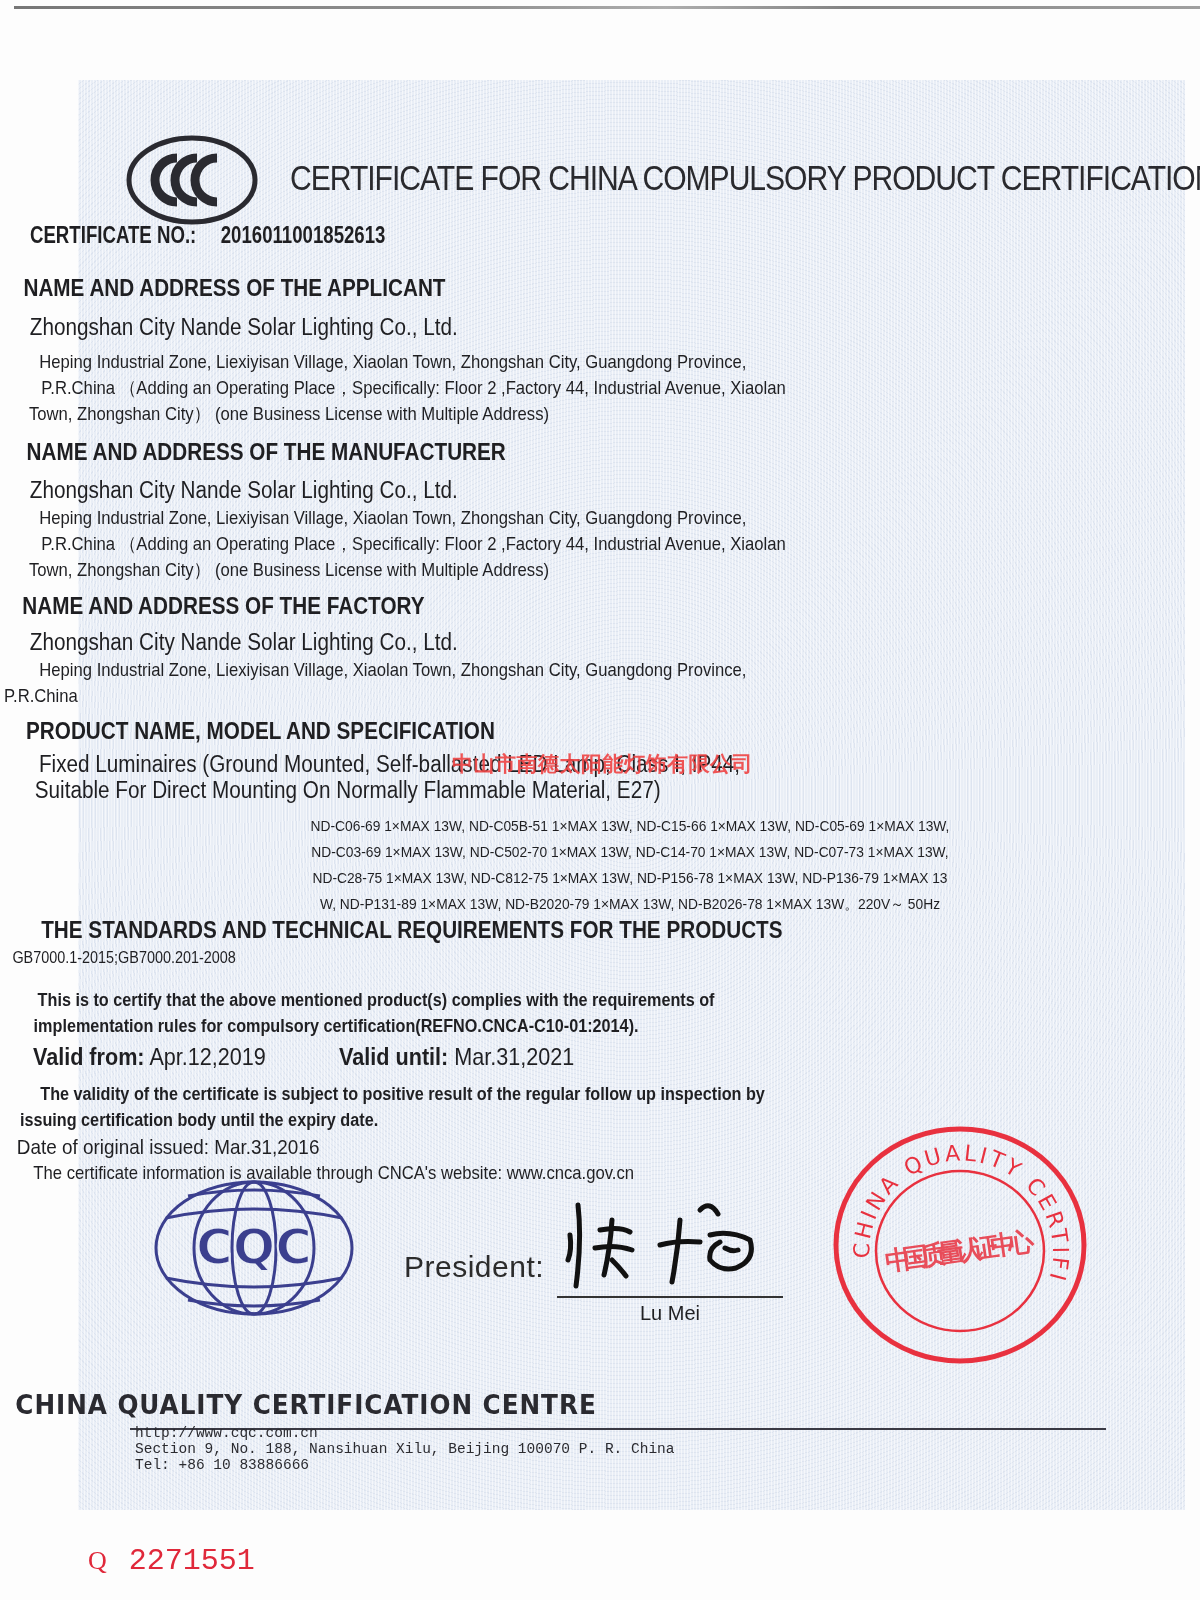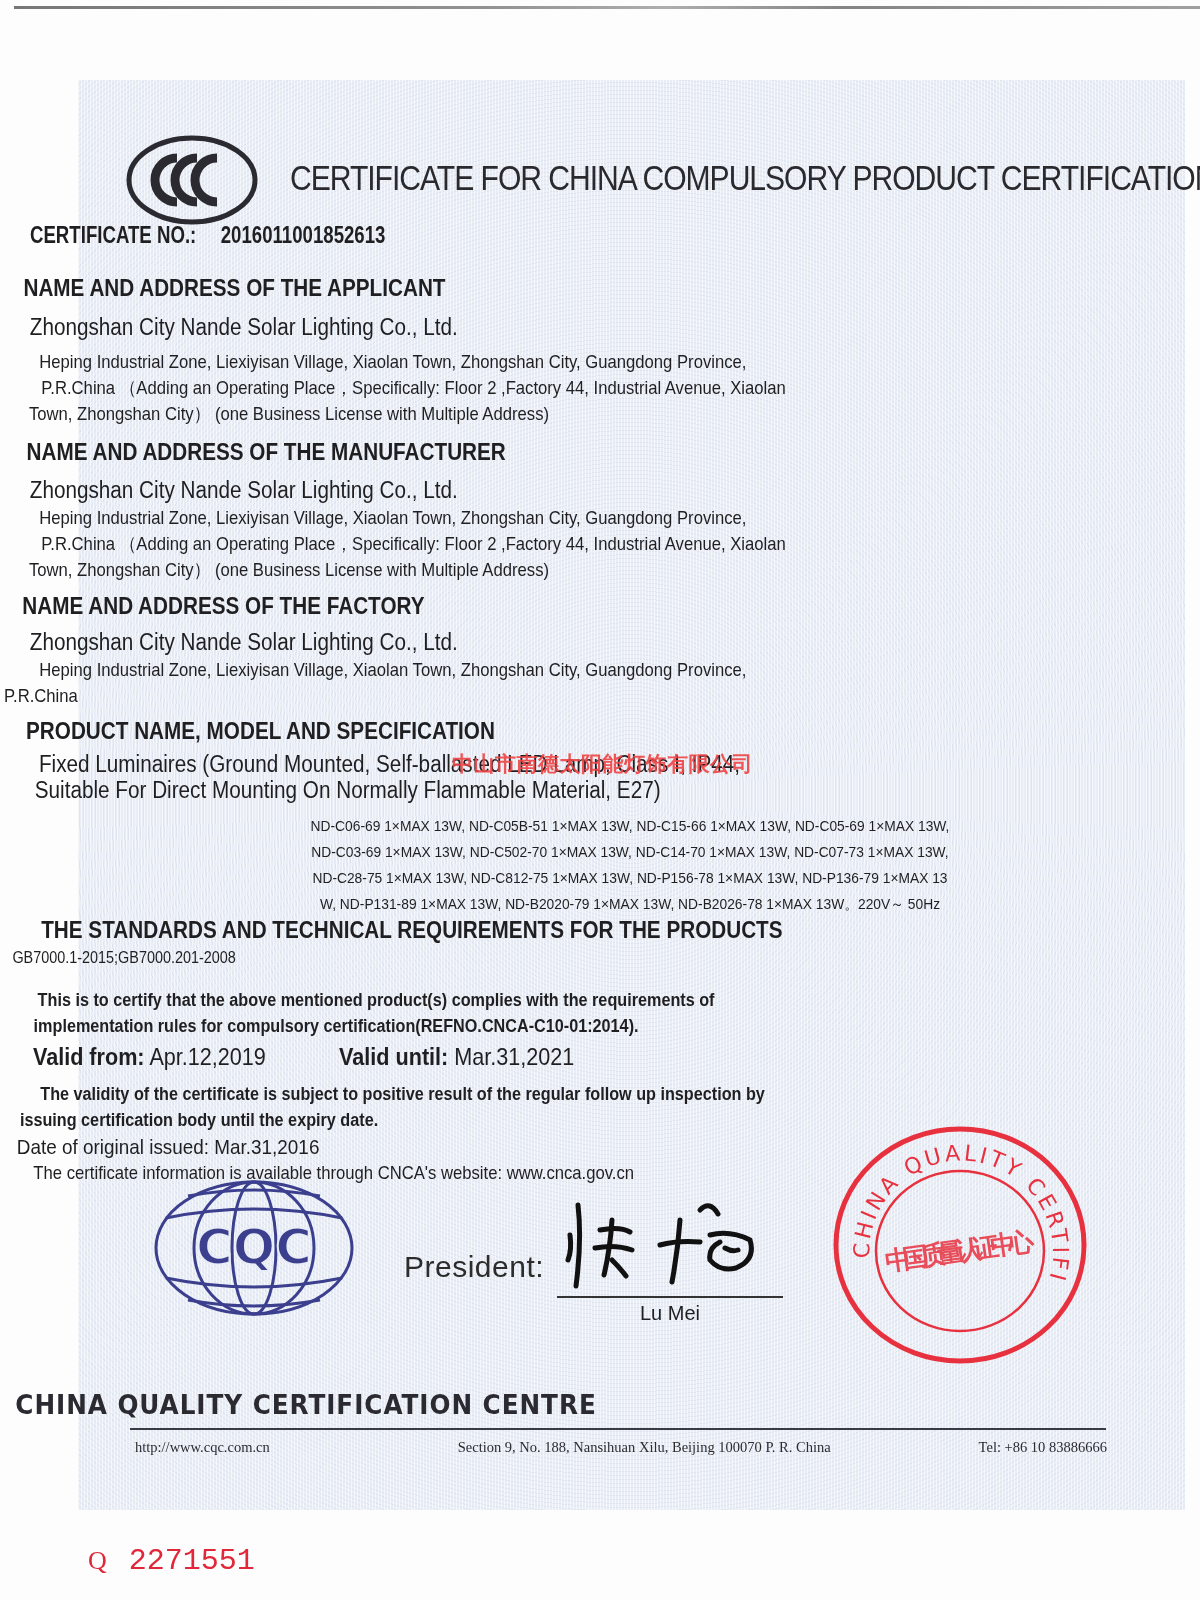--- a/index.html
+++ b/index.html
@@ -72,21 +72,21 @@
   .seal { left: 830px; top: 1115px; width: 260px; height: 250px; }
 
   .org-name {
     top: 1390px; font-size: 26px; font-weight: bold; letter-spacing: 1px; color: #2a2a30;
     font-family: "DejaVu Sans", sans-serif;
   }
   .org-name span { display: inline-block; transform: scaleX(0.95); }
   .footer-rule { left: 130px; top: 1428px; width: 976px; height: 2px; background: #3a3a44; }
   .footer-row {
     left: 135px; top: 1439px; width: 972px; height: 20px; font-size: 14.5px;
-    font-family: Liberation Serif, serif; color: #2b2b30; display: flex; justify-content: space-between;
+    font-family: Liberation Mono, monospace; color: #2b2b30; display: flex; justify-content: center; flex-direction: column;
   }
 
   .serial {
     left: 88px; top: 1516px; font-family: "Liberation Mono", monospace; color: #e0283a;
     font-size: 30px; white-space: nowrap; margin-top: 28px;
   }
   .serial .prefix { font-family: "Liberation Serif", serif; font-size: 26px; margin-right: 22px; }
 </style>
 </head>
 <body>
@@ -208,19 +208,19 @@
   <text font-family="DejaVu Sans, sans-serif" font-size="22" fill="#e8313f" letter-spacing="3">
     <textPath href="#sealArc" startOffset="2%">CHINA QUALITY CERTIFICATION CENTRE</textPath>
   </text>
   <text x="130" y="145" text-anchor="middle" font-family="DejaVu Sans, sans-serif" font-size="26" font-weight="bold" fill="#e8313f" opacity="0.85" transform="rotate(-8 130 140)" textLength="150">中国质量认证中心</text>
 </svg>
 
 <div class="abs center org-name"><span>CHINA QUALITY CERTIFICATION CENTRE</span></div>
 <div class="abs footer-rule"></div>
 <div class="abs footer-row">
   <span>http://www.cqc.com.cn</span>
-  <span style="margin-left:40px">Section 9, No. 188, Nansihuan Xilu, Beijing 100070 P. R. China</span>
+  <span style="">Section 9, No. 188, Nansihuan Xilu, Beijing 100070 P. R. China</span>
   <span>Tel: +86 10 83886666</span>
 </div>
 
 <div class="abs serial">
   <span class="prefix">Q</span><span>2271551</span>
 </div>
 
 </body></html>

